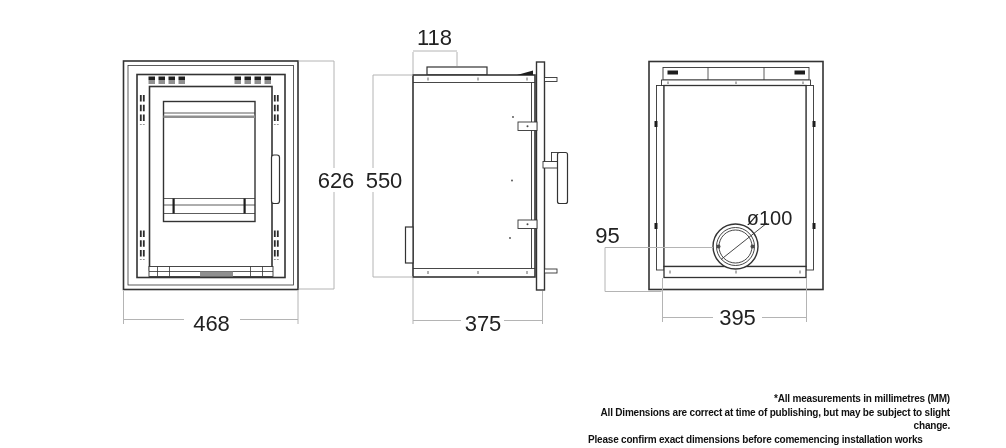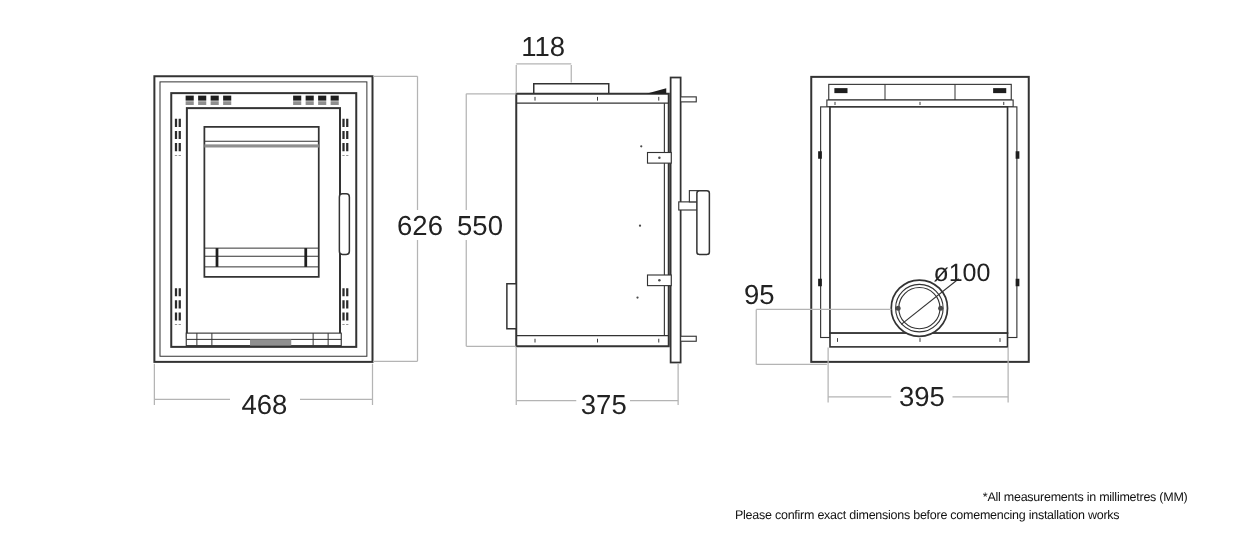--- a/index.html
+++ b/index.html
@@ -14,21 +14,21 @@
   .dim{stroke:#b4b4b4;stroke-width:1;fill:none;}
   .dk{fill:#1e1e1e;stroke:none;}
   .gy{fill:#8f8f8f;stroke:none;}
   .dot{fill:#4a4a4a;stroke:none;}
   .tick{stroke:#3a3a3a;stroke-width:.8;}
   .vd{stroke:#2b2b2b;stroke-width:1.8;stroke-dasharray:6.5 3.2;}
   text.lbl{font-family:"Liberation Sans",sans-serif;font-size:22px;fill:#222222;text-anchor:middle;}
   text.lbl-s{font-size:20px;}
   
   .footnote{position:absolute;right:56px;top:392px;width:362px;font-size:10px;
-            font-weight:normal;color:#111111;letter-spacing:-0.2px;line-height:13.5px;}
+            font-weight:bold;color:#111111;letter-spacing:-0.2px;line-height:13.5px;}
   .fn-right{text-align:right;}
   .fn-center{text-align:left;}
 </style>
 </head>
 <body>
 
 <div id="canvas">
 <svg width="1006" height="448" viewBox="0 0 1006 448">
 
   <g>
@@ -200,15 +200,16 @@
     <line x1="662.5" y1="278" x2="662.5" y2="322" class="dim"></line>
     <line x1="806.5" y1="278" x2="806.5" y2="322" class="dim"></line>
     <line x1="662.5" y1="317.5" x2="713" y2="317.5" class="dim"></line>
     <line x1="762" y1="317.5" x2="806.5" y2="317.5" class="dim"></line>
     <text x="737.5" y="325" class="lbl">395</text>
   </g>
 </svg>
 
   <div class="footnote">
     <div class="fn-right">*All measurements in millimetres (MM)</div>
+    <div class="fn-right">All Dimensions are correct at time of publishing, but may be subject to slight change.</div>
     <div class="fn-center">Please confirm exact dimensions before comemencing installation works</div>
   </div>
 </div>
 
 </body></html>

